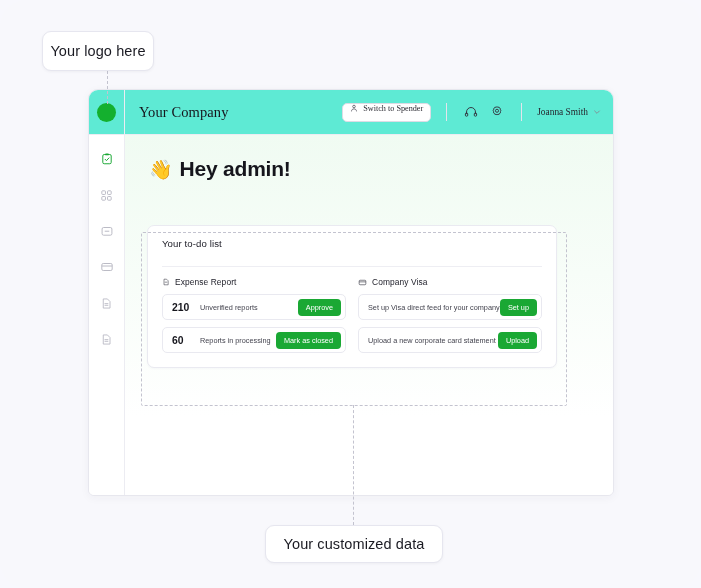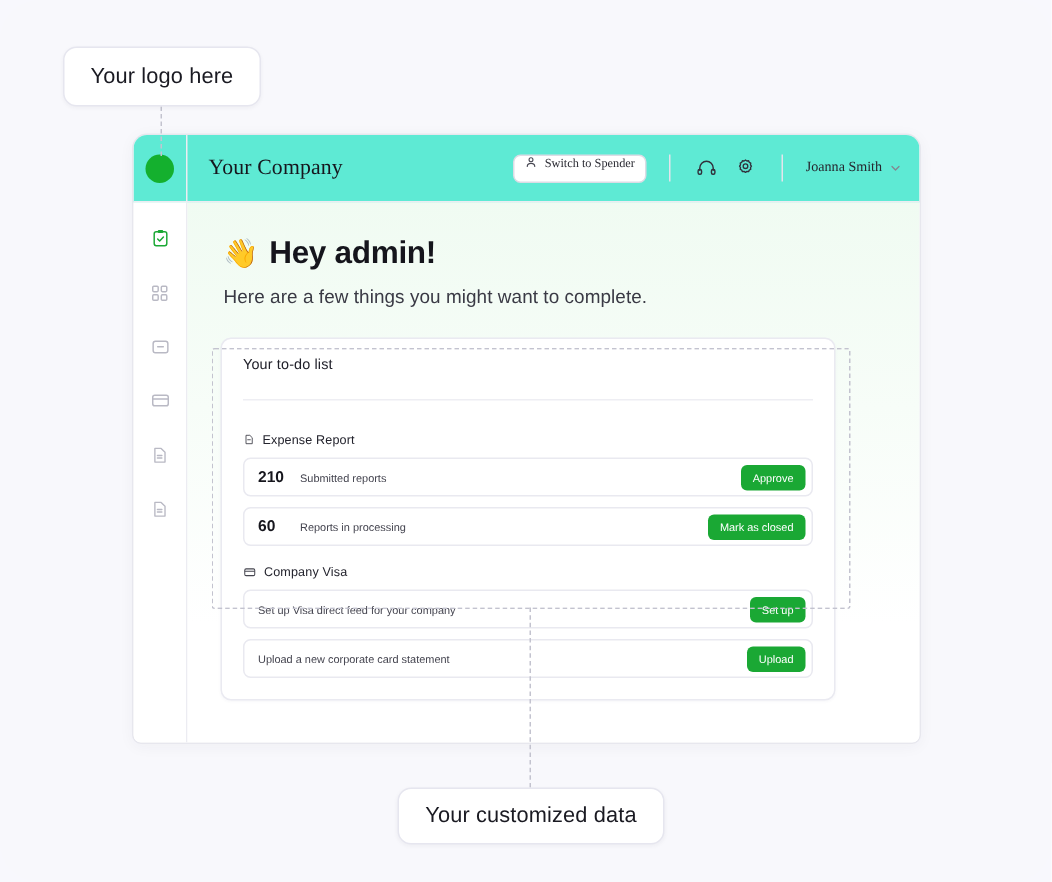--- a/index.html
+++ b/index.html
@@ -34,21 +34,21 @@
     border-radius: 9px;
     box-shadow: 0 1px 3px rgba(30,30,60,0.05);
     display: flex;
     align-items: center;
     justify-content: center;
     color: #1a1a22;
     z-index: 6;
   }
   .callout-logo {
     left: 42px; top: 31px;
-    width: 132px; height: 40px;
+    width: 112px; height: 40px;
     font-size: 14.5px;
     letter-spacing: .1px;
   }
   .callout-data {
     left: 265px; top: 525px;
     width: 178px; height: 38px;
     font-size: 14.5px;
     letter-spacing: .1px;
   }
 
@@ -234,22 +234,21 @@
   .todo-title {
     font-size: 9.6px;
     color: #20202a;
     padding-bottom: 17px;
     border-bottom: 1px solid #eeeef3;
     letter-spacing: .1px;
   }
   .todo-cols {
     display: flex;
     gap: 12px;
-    margin-top: 21px;
-    flex-direction: column;
+    margin-top: 10px;
   }
   .todo-col { flex: 1; min-width: 0; }
 
   .col-head {
     display: flex;
     align-items: center;
     gap: 5px;
     font-size: 8.4px;
     color: #23232d;
     margin-bottom: 7px;
@@ -438,42 +437,41 @@
 
     </div>
 
     <div class="content">
 
       <div class="greeting">
         <div class="greeting-title">
           <span class="wave-emoji">👋</span>
           <span>Hey admin!</span>
         </div>
-        <div class="greeting-sub">Here are a few things you might want to complete.</div>
       </div>
 
       <div class="todo-card">
         <div class="todo-title">Your to-do list</div>
 
         <div class="todo-cols">
 
           <div class="todo-col">
             <div class="col-head">
               <span>
                 <svg width="8" height="8" viewBox="0 0 20 20" fill="none" stroke="#45454f" stroke-width="1.5">
                   <path d="M5 3h6.4L15.4 7v10H5z" stroke-linejoin="round"></path>
                   <path d="M7.8 10.4h4.4" stroke-linecap="round"></path>
                 </svg>
               </span>
               <span>Expense Report</span>
             </div>
 
             <div class="task-row">
               <div class="task-count">210</div>
-              <div class="task-label">Submitted reports</div>
+              <div class="task-label">Unverified reports</div>
               <button class="task-btn">Approve</button>
             </div>
 
 
             <div class="task-row">
               <div class="task-count">60</div>
               <div class="task-label">Reports in processing</div>
               <button class="task-btn">Mark as closed</button>
             </div>
           </div>

